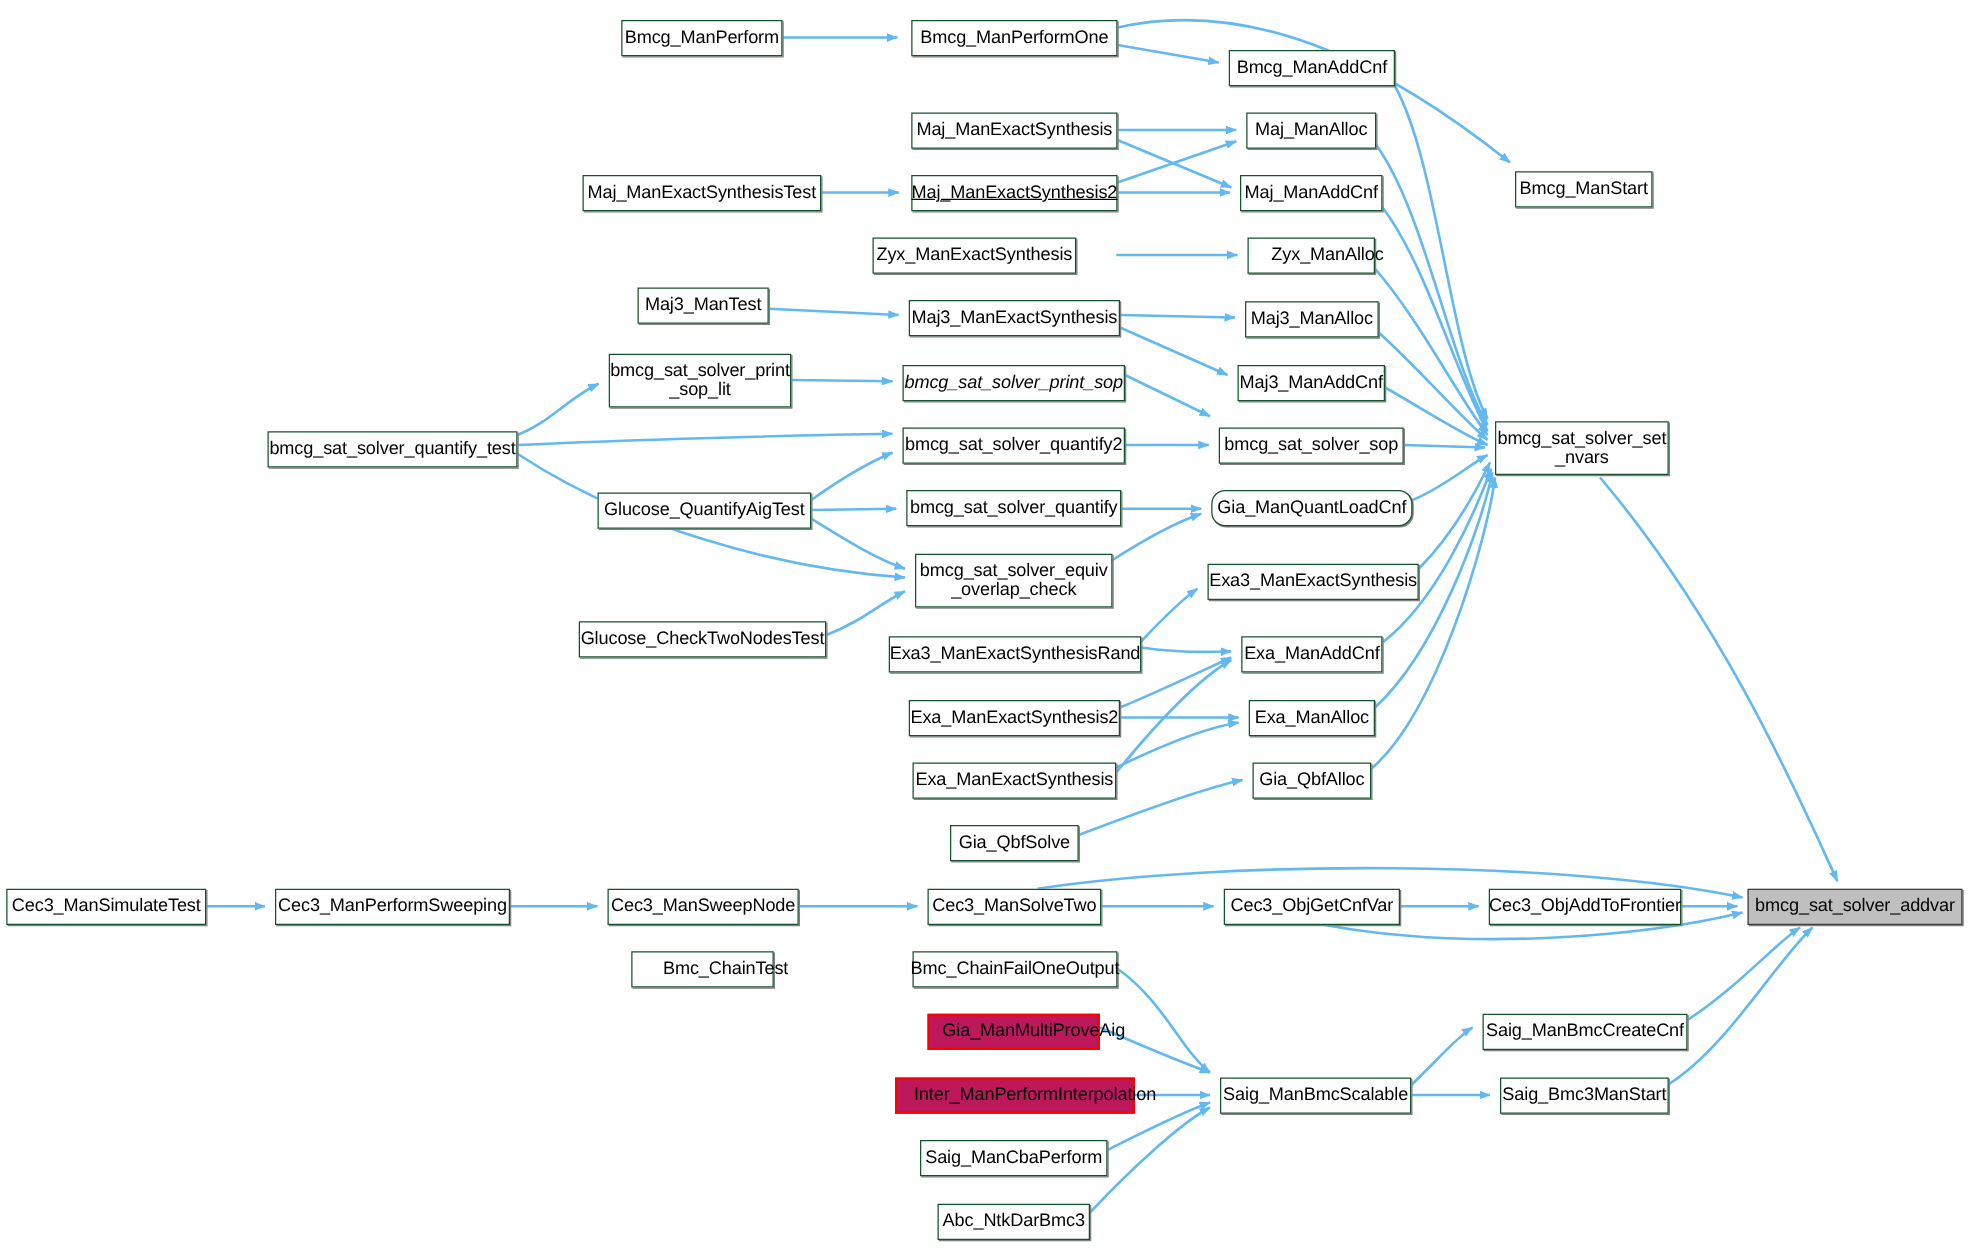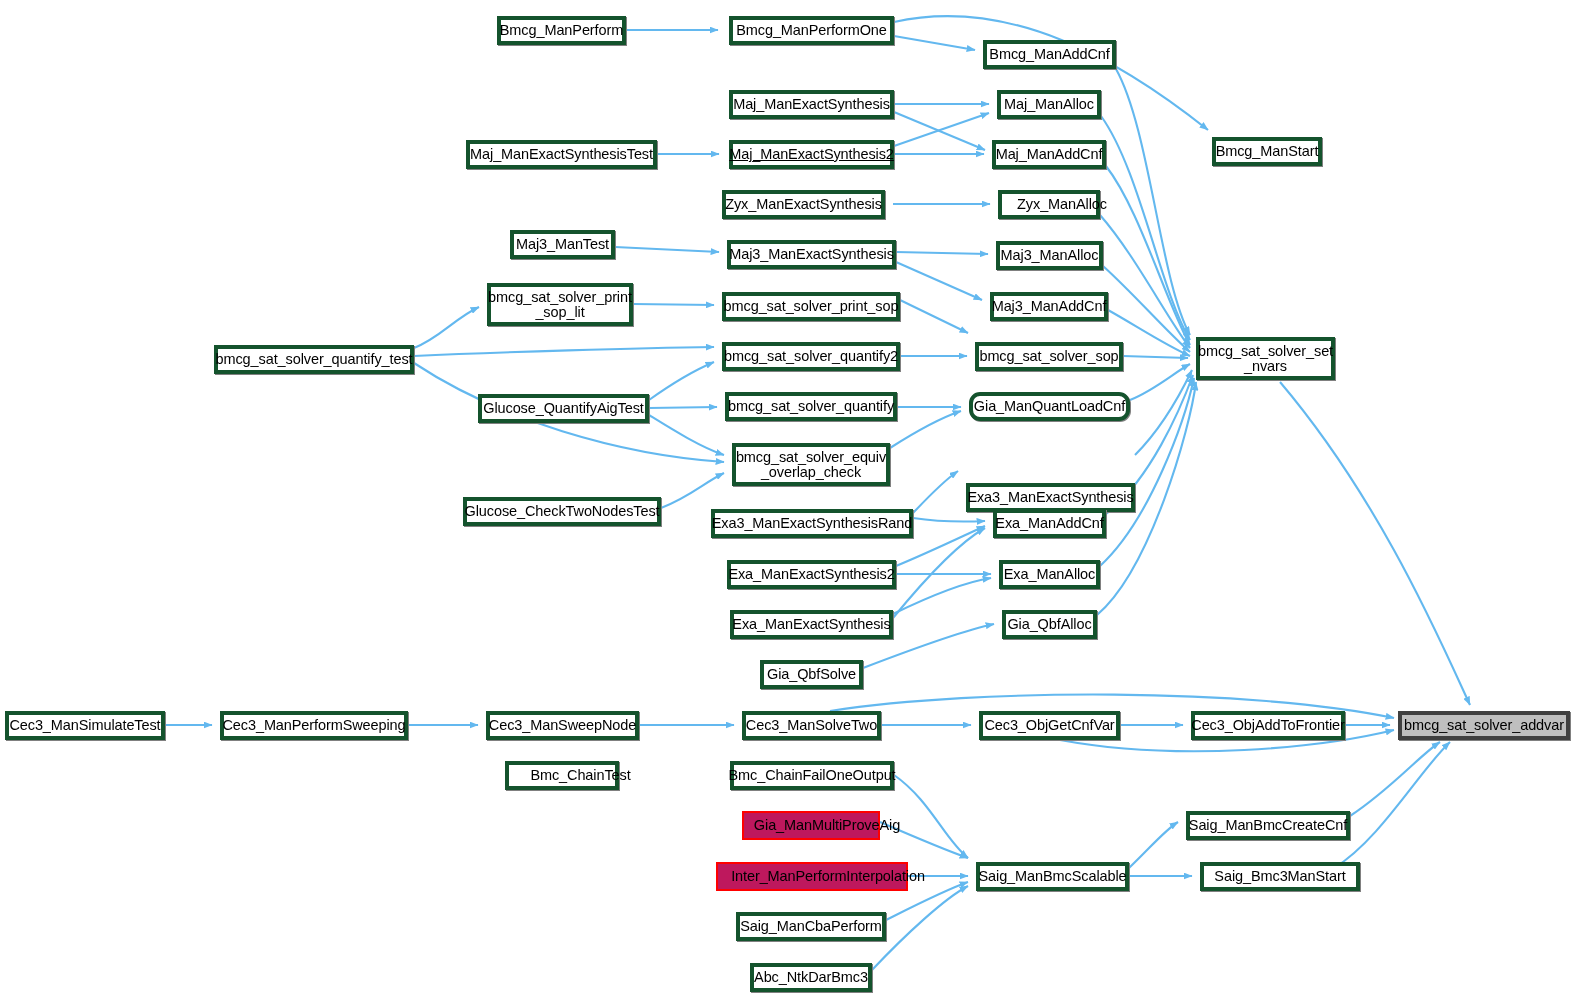--- a/index.html
+++ b/index.html
@@ -8,21 +8,21 @@
     width:1577px;height:1001px;
     background:#ffffff;
     font-family:"Liberation Sans","DejaVu Sans",sans-serif;
     overflow:hidden;
   }
   svg#edges{position:absolute;left:0;top:0;width:1577px;height:1001px;pointer-events:none;}
   .node{
     position:absolute;
     box-sizing:border-box;
     background:#ffffff;
-    border:4px solid #14532d;
+    border:1px solid #14532d;
     box-shadow:1px 1px 0 0 #808080;
     display:flex;align-items:center;justify-content:center;
     text-align:center;
     color:#000000;
     font-size:14.5px;
     line-height:15px;
     white-space:pre-line;
     letter-spacing:-0.1px;
     z-index:5;
   }
@@ -106,40 +106,40 @@
   <div id="node-layer">
       <div class="node" style="left: 497px; top: 16px; width: 129px; height: 29px;">Bmcg_ManPerform</div>
       <div class="node" style="left: 729px; top: 16px; width: 165px; height: 29px;">Bmcg_ManPerformOne</div>
       <div class="node" style="left: 983px; top: 40px; width: 133px; height: 29px;">Bmcg_ManAddCnf</div>
       <div class="node" style="left: 1212px; top: 137px; width: 110px; height: 29px;">Bmcg_ManStart</div>
       <div class="node" style="left: 729px; top: 90px; width: 165px; height: 29px;">Maj_ManExactSynthesis</div>
       <div class="node" style="left: 997px; top: 90px; width: 104px; height: 29px;">Maj_ManAlloc</div>
       <div class="node" style="left: 466px; top: 140px; width: 191px; height: 29px;">Maj_ManExactSynthesisTest</div>
       <div class="node" style="left: 729px; top: 140px; width: 165px; height: 29px; text-decoration: underline;">Maj_ManExactSynthesis2</div>
       <div class="node" style="left: 992px; top: 140px; width: 114px; height: 29px;">Maj_ManAddCnf</div>
-      <div class="node" style="left: 722px; top: 190px; width: 163px; height: 29px;">Zyx_ManExactSynthesis</div>
+      <div class="node" style="left: 698px; top: 190px; width: 163px; height: 29px;">Zyx_ManExactSynthesis</div>
       <div class="node" style="left: 998px; top: 190px; width: 102px; height: 29px; padding-left: 26px;">Zyx_ManAlloc</div>
       <div class="node" style="left: 510px; top: 230px; width: 105px; height: 29px;">Maj3_ManTest</div>
       <div class="node" style="left: 727px; top: 240px; width: 169px; height: 29px;">Maj3_ManExactSynthesis</div>
       <div class="node" style="left: 996px; top: 241px; width: 107px; height: 29px;">Maj3_ManAlloc</div>
       <div class="node" style="left: 487px; top: 283px; width: 146px; height: 43px;">bmcg_sat_solver_print
 _sop_lit</div>
-      <div class="node" style="left: 722px; top: 292px; width: 178px; height: 29px;">bmcg_sat_solver_print_sop</div>
+      <div class="node" style="left: 722px; top: 292px; width: 178px; height: 29px; font-style: italic;">bmcg_sat_solver_print_sop</div>
       <div class="node" style="left: 990px; top: 292px; width: 118px; height: 29px;">Maj3_ManAddCnf</div>
       <div class="node" style="left: 214px; top: 345px; width: 200px; height: 29px;">bmcg_sat_solver_quantify_test</div>
       <div class="node" style="left: 722px; top: 342px; width: 178px; height: 29px;">bmcg_sat_solver_quantify2</div>
       <div class="node" style="left: 975px; top: 342px; width: 148px; height: 29px;">bmcg_sat_solver_sop</div>
       <div class="node" style="left: 1196px; top: 337px; width: 139px; height: 43px;">bmcg_sat_solver_set
 _nvars</div>
       <div class="node" style="left: 478px; top: 394px; width: 171px; height: 29px;">Glucose_QuantifyAigTest</div>
       <div class="node" style="left: 725px; top: 392px; width: 172px; height: 29px;">bmcg_sat_solver_quantify</div>
       <div class="node" style="left: 969px; top: 392px; width: 161px; height: 29px; border-radius: 11px;">Gia_ManQuantLoadCnf</div>
       <div class="node" style="left: 732px; top: 443px; width: 158px; height: 43px;">bmcg_sat_solver_equiv
 _overlap_check</div>
-      <div class="node" style="left: 966px; top: 451px; width: 169px; height: 29px; margin-top: 32px;">Exa3_ManExactSynthesis</div>
+      <div class="node" style="left: 966px; top: 451px; width: 169px; height: 29px;">Exa3_ManExactSynthesis</div>
       <div class="node" style="left: 463px; top: 497px; width: 198px; height: 29px;">Glucose_CheckTwoNodesTest</div>
       <div class="node" style="left: 711px; top: 509px; width: 202px; height: 29px;">Exa3_ManExactSynthesisRand</div>
       <div class="node" style="left: 993px; top: 509px; width: 113px; height: 29px;">Exa_ManAddCnf</div>
       <div class="node" style="left: 727px; top: 560px; width: 169px; height: 29px;">Exa_ManExactSynthesis2</div>
       <div class="node" style="left: 999px; top: 560px; width: 101px; height: 29px;">Exa_ManAlloc</div>
       <div class="node" style="left: 730px; top: 610px; width: 163px; height: 29px;">Exa_ManExactSynthesis</div>
       <div class="node" style="left: 1002px; top: 610px; width: 95px; height: 29px;">Gia_QbfAlloc</div>
       <div class="node" style="left: 760px; top: 660px; width: 103px; height: 29px;">Gia_QbfSolve</div>
       <div class="node" style="left: 5px; top: 711px; width: 160px; height: 29px;">Cec3_ManSimulateTest</div>
       <div class="node" style="left: 220px; top: 711px; width: 188px; height: 29px;">Cec3_ManPerformSweeping</div>
@@ -147,17 +147,17 @@
       <div class="node" style="left: 742px; top: 711px; width: 139px; height: 29px;">Cec3_ManSolveTwo</div>
       <div class="node" style="left: 979px; top: 711px; width: 141px; height: 29px;">Cec3_ObjGetCnfVar</div>
       <div class="node" style="left: 1191px; top: 711px; width: 154px; height: 29px;">Cec3_ObjAddToFrontier</div>
       <div class="node hl" style="left: 1398px; top: 711px; width: 172px; height: 29px;">bmcg_sat_solver_addvar</div>
       <div class="node" style="left: 505px; top: 761px; width: 114px; height: 29px; padding-left: 37px;">Bmc_ChainTest</div>
       <div class="node" style="left: 730px; top: 761px; width: 164px; height: 29px;">Bmc_ChainFailOneOutput</div>
       <div class="node red" style="left: 742px; top: 811px; width: 138px; height: 29px;">Gia_ManMultiProveAig</div>
       <div class="node red" style="left: 716px; top: 862px; width: 192px; height: 29px;">Inter_ManPerformInterpolation</div>
       <div class="node" style="left: 976px; top: 862px; width: 153px; height: 29px;">Saig_ManBmcScalable</div>
       <div class="node" style="left: 1186px; top: 811px; width: 164px; height: 29px;">Saig_ManBmcCreateCnf</div>
-      <div class="node" style="left: 1200px; top: 862px; width: 160px; height: 29px;">Saig_Bmc3ManStart</div>
+      <div class="node" style="left: 1200px; top: 862px; width: 135px; height: 29px;">Saig_Bmc3ManStart</div>
       <div class="node" style="left: 736px; top: 912px; width: 150px; height: 29px;">Saig_ManCbaPerform</div>
       <div class="node" style="left: 750px; top: 963px; width: 122px; height: 29px;">Abc_NtkDarBmc3</div>
     </div>
 </div>
 
 </body></html>

